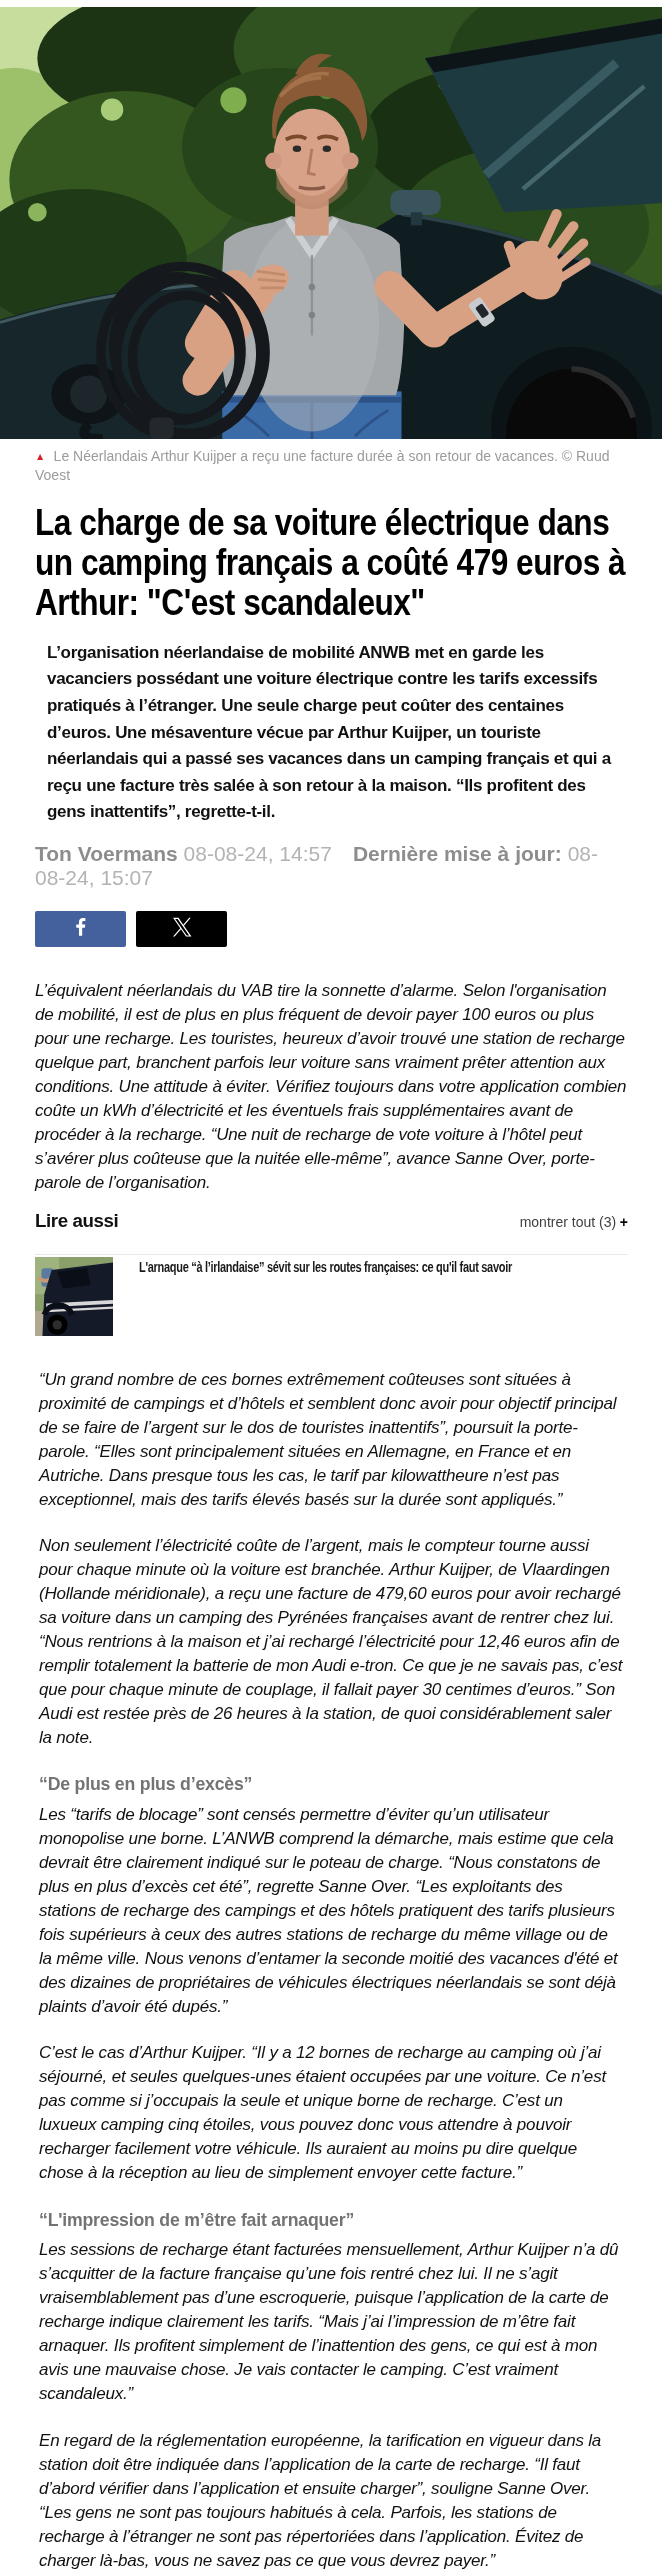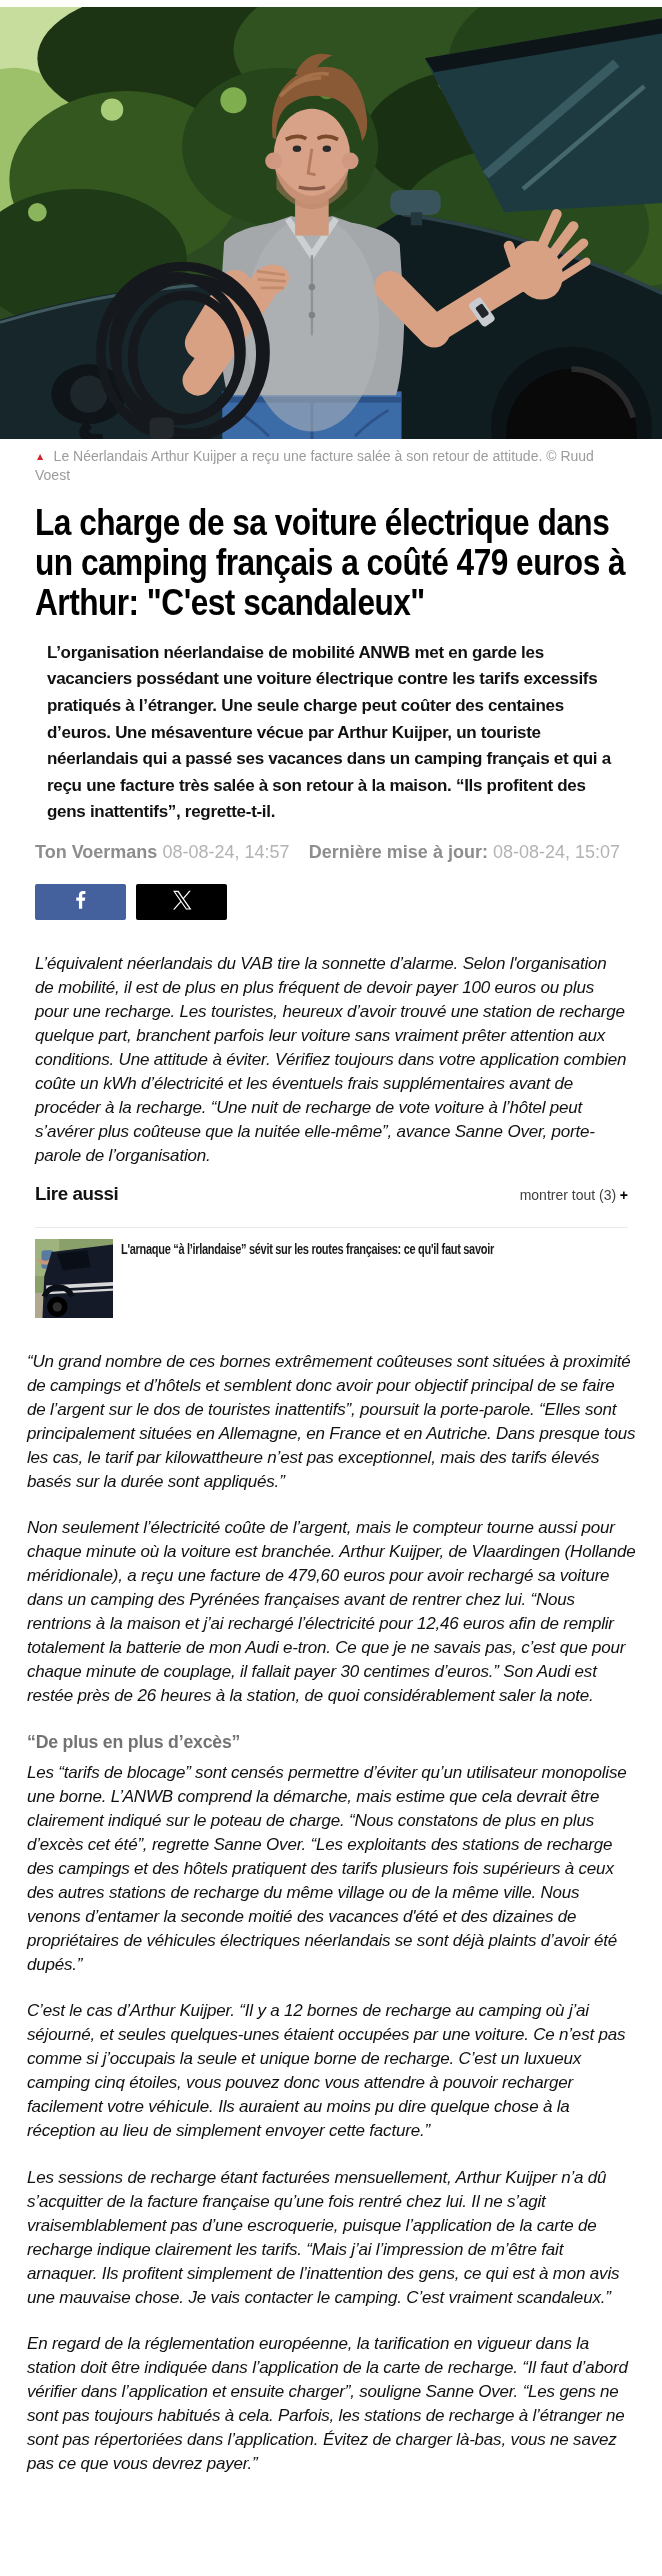--- a/index.html
+++ b/index.html
@@ -14,40 +14,40 @@
   .caption .tri{color:#d2232a;font-size:10.3px;margin-right:8.4px;position:relative;top:-0.9px;}
   .caption .credit{color:#9b9b9b;}
   
   h1{
     margin:18.7px 0 0 35px;font-size:37px;line-height:40px;font-weight:700;color:#000;
     letter-spacing:-0.6px;width:693px;transform:scaleX(0.855);transform-origin:left top;
   }
   
   .intro{margin:17px 47px 0;font-size:17px;font-weight:700;line-height:26.6px;color:#111;letter-spacing:-0.3px;}
   
-  .byline{margin:16px 35px 0;font-size:18px;color:#b3b3b3;}
+  .byline{margin:16px 35px 0;font-size:21px;color:#b3b3b3;}
   .byline .strong{color:#8d8d8d;font-weight:700;}
   .byline .sep{display:inline-block;width:9.3px;}
   
   .share{margin:20.5px 35px 0;display:flex;gap:10.3px;}
   .share-btn{width:91px;height:36px;border:none;border-radius:1.9px;display:flex;align-items:center;justify-content:center;cursor:pointer;padding:0;}
   .share-btn.fb{background:#44619d;}
   .share-btn.xx{background:#000;}
   
   .lead,.body-sections p{font-size:17px;line-height:24px;color:#111;letter-spacing:-0.2px;margin:0 0 22.4px;font-style:italic;}
   .lead{margin:32px 35px 15px;}
-  .body-sections{margin:32px 27px 0;}
+  .body-sections{margin:32px 39px 0;}
   .body-sections h2{font-size:17.7px;line-height:24px;font-weight:700;color:#737373;margin:0 0 6.5px;letter-spacing:-0.2px;}
   
   .readmore{margin:15px 35px 0;}
   .readmore-head{display:flex;justify-content:space-between;align-items:baseline;padding-bottom:22px;border-bottom:0.9px solid #e9e9e9;}
   .readmore-title{font-size:18.7px;font-weight:700;letter-spacing:-0.4px;color:#111;}
   .readmore-all{font-size:14px;color:#3f3f3f;background:none;border:none;cursor:pointer;font-family:inherit;padding:0;}
   .readmore-all .plus{font-weight:700;color:#000;margin-left:3.7px;}
-  .readmore-item{display:flex;gap:8px;margin-top:11px;cursor:pointer;text-align:right;}
+  .readmore-item{display:flex;gap:26px;margin-top:2px;cursor:pointer;text-align:right;}
   .thumb{width:78px;height:79px;flex:0 0 78px;display:block;}
   .rel-headline{
     font-size:14.5px;font-weight:700;letter-spacing:-0.4px;color:#1a1a1a;
     white-space:nowrap;transform:scaleX(0.76);transform-origin:left top;padding-top:2.8px;
   }
 </style>
 </head>
 <body>
 
 <div class="top-strip"></div>
@@ -137,21 +137,21 @@
   <ellipse cx="318" cy="152" rx="4.5" ry="3.5" fill="#2a2a2a"></ellipse>
   <ellipse cx="350" cy="152" rx="4.5" ry="3.5" fill="#2a2a2a"></ellipse>
   <path d="M334,152 L330,178 L338,180" fill="none" stroke="#b5795c" stroke-width="3"></path>
   <path d="M320,193 Q334,197 348,193" fill="none" stroke="#8a5a48" stroke-width="3.5"></path>
   <path d="M292,140 Q286,84 332,66 Q382,54 392,112 Q396,132 388,144 Q382,108 358,98 Q330,90 310,104 Q294,116 296,142 Z" fill="#8a5a36"></path>
   <path d="M316,72 Q330,44 356,52 Q340,58 336,74 Z" fill="#8a5a36"></path>
   <path d="M300,96 Q318,76 344,76 M310,86 Q330,68 352,72" fill="none" stroke="#a5714a" stroke-width="4"></path>
 </svg>
 
 <div class="caption">
-  <span class="tri">▲</span><span>Le Néerlandais Arthur Kuijper a reçu une facture salée à son retour de attitude.</span>
+  <span class="tri">▲</span><span>Le Néerlandais Arthur Kuijper a reçu une facture durée à son retour de vacances.</span>
   <span class="credit">© Ruud Voest</span>
 </div>
 
 <h1>La charge de sa voiture électrique dans un camping français a coûté 479 euros à Arthur: "C'est scandaleux"</h1>
 
 <p class="intro">L’organisation néerlandaise de mobilité ANWB met en garde les vacanciers possédant une voiture électrique contre les tarifs excessifs pratiqués à l’étranger. Une seule charge peut coûter des centaines d’euros. Une mésaventure vécue par Arthur Kuijper, un touriste néerlandais qui a passé ses vacances dans un camping français et qui a reçu une facture très salée à son retour à la maison. “Ils profitent des gens inattentifs”, regrette-t-il.</p>
 
 <div class="byline">
   <span class="strong">Ton Voermans</span>
   <span>08-08-24, 14:57</span>
@@ -204,16 +204,17 @@
     <span class="rel-headline">L'arnaque “à l’irlandaise” sévit sur les routes françaises: ce qu'il faut savoir</span>
   </div>
 </div>
 
 <div class="body-sections">
     <p>“Un grand nombre de ces bornes extrêmement coûteuses sont situées à proximité de campings et d’hôtels et semblent donc avoir pour objectif principal de se faire de l’argent sur le dos de touristes inattentifs”, poursuit la porte-parole. “Elles sont principalement situées en Allemagne, en France et en Autriche. Dans presque tous les cas, le tarif par kilowattheure n’est pas exceptionnel, mais des tarifs élevés basés sur la durée sont appliqués.”</p>
     <p>Non seulement l’électricité coûte de l’argent, mais le compteur tourne aussi pour chaque minute où la voiture est branchée. Arthur Kuijper, de Vlaardingen (Hollande méridionale), a reçu une facture de 479,60 euros pour avoir rechargé sa voiture dans un camping des Pyrénées françaises avant de rentrer chez lui. “Nous rentrions à la maison et j’ai rechargé l’électricité pour 12,46 euros afin de remplir totalement la batterie de mon Audi e-tron. Ce que je ne savais pas, c’est que pour chaque minute de couplage, il fallait payer 30 centimes d’euros.” Son Audi est restée près de 26 heures à la station, de quoi considérablement saler la note.</p>
     <h2>“De plus en plus d’excès”</h2>
     <p>Les “tarifs de blocage” sont censés permettre d’éviter qu’un utilisateur monopolise une borne. L’ANWB comprend la démarche, mais estime que cela devrait être clairement indiqué sur le poteau de charge. “Nous constatons de plus en plus d’excès cet été”, regrette Sanne Over. “Les exploitants des stations de recharge des campings et des hôtels pratiquent des tarifs plusieurs fois supérieurs à ceux des autres stations de recharge du même village ou de la même ville. Nous venons d’entamer la seconde moitié des vacances d'été et des dizaines de propriétaires de véhicules électriques néerlandais se sont déjà plaints d’avoir été dupés.”</p>
     <p>C’est le cas d’Arthur Kuijper. “Il y a 12 bornes de recharge au camping où j’ai séjourné, et seules quelques-unes étaient occupées par une voiture. Ce n’est pas comme si j’occupais la seule et unique borne de recharge. C’est un luxueux camping cinq étoiles, vous pouvez donc vous attendre à pouvoir recharger facilement votre véhicule. Ils auraient au moins pu dire quelque chose à la réception au lieu de simplement envoyer cette facture.”</p>
+    <h2>“L'impression de m’être fait arnaquer”</h2>
     <p>Les sessions de recharge étant facturées mensuellement, Arthur Kuijper n’a dû s’acquitter de la facture française qu’une fois rentré chez lui. Il ne s’agit vraisemblablement pas d’une escroquerie, puisque l’application de la carte de recharge indique clairement les tarifs. “Mais j’ai l’impression de m’être fait arnaquer. Ils profitent simplement de l’inattention des gens, ce qui est à mon avis une mauvaise chose. Je vais contacter le camping. C’est vraiment scandaleux.”</p>
     <p>En regard de la réglementation européenne, la tarification en vigueur dans la station doit être indiquée dans l’application de la carte de recharge. “Il faut d’abord vérifier dans l’application et ensuite charger”, souligne Sanne Over. “Les gens ne sont pas toujours habitués à cela. Parfois, les stations de recharge à l’étranger ne sont pas répertoriées dans l’application. Évitez de charger là-bas, vous ne savez pas ce que vous devrez payer.”</p>
   </div>
 
 
 </body></html>

